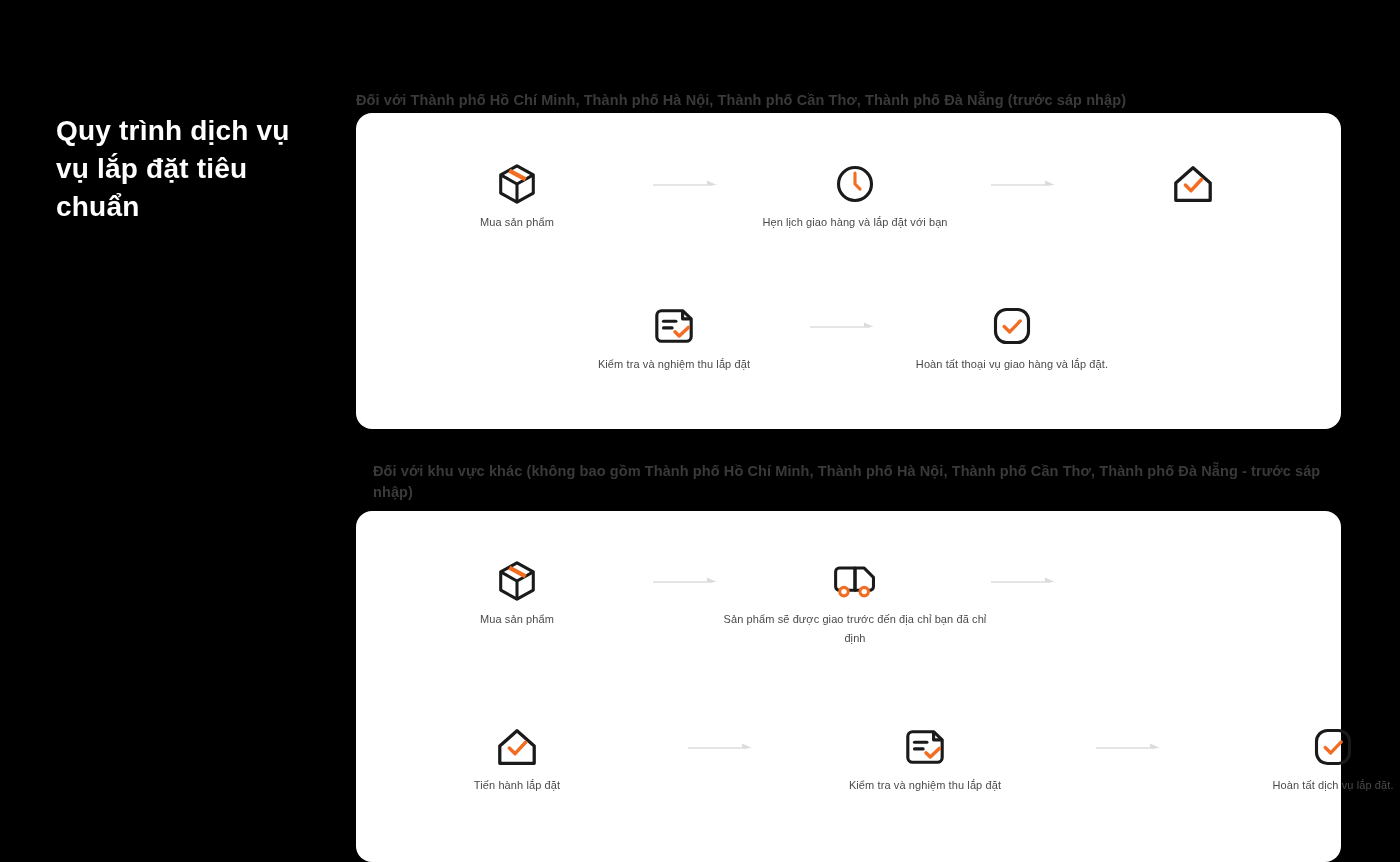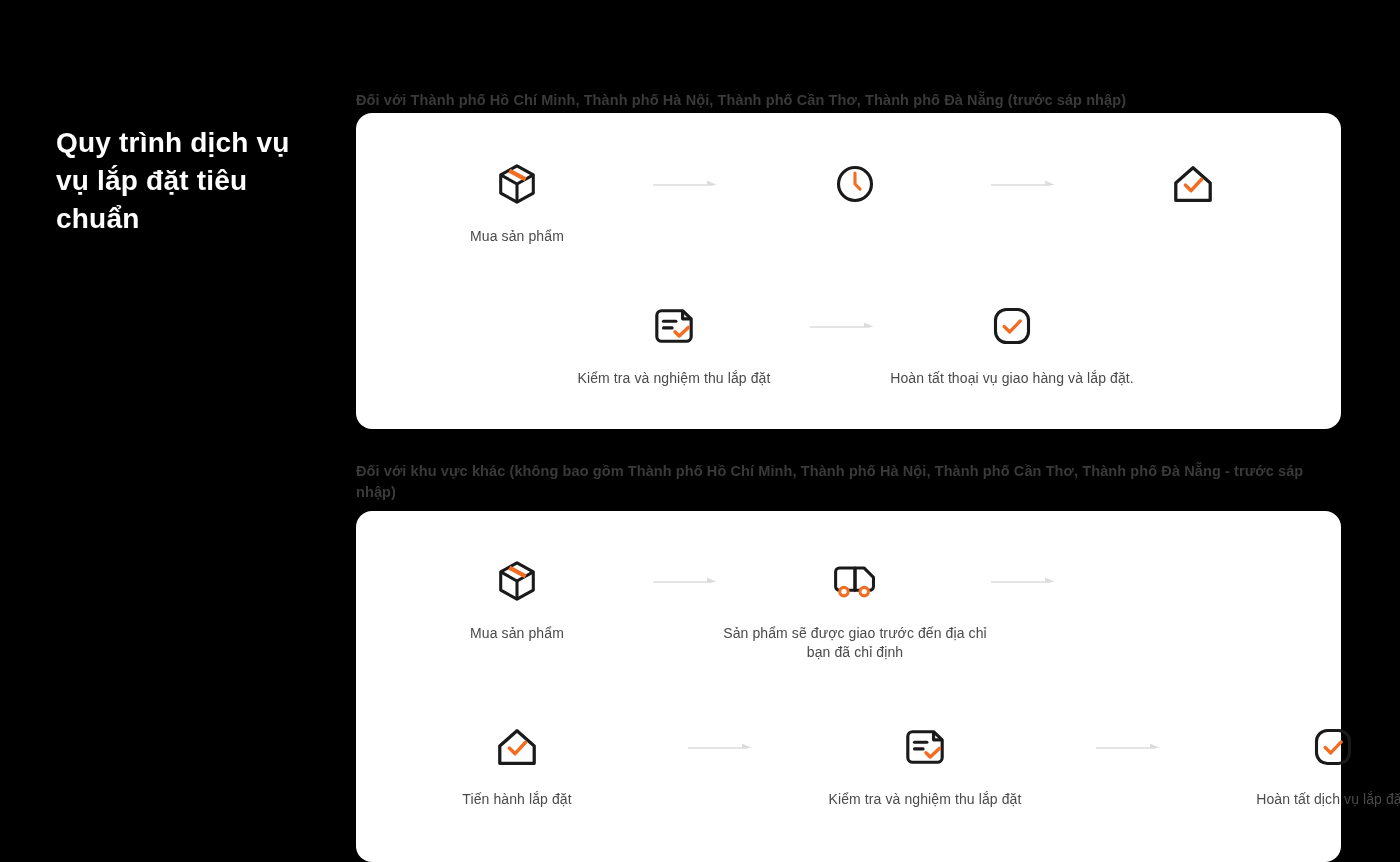--- a/index.html
+++ b/index.html
@@ -14,40 +14,40 @@
     position: relative;
     width: 1400px;
     height: 862px;
     background: #000000;
   }
 
   
   .page-title {
     position: absolute;
     left: 56px;
-    top: 124px;
+    top: 112px;
     width: 260px;
     color: #ffffff;
     font-size: 28px;
     line-height: 38px;
     font-weight: bold;
     letter-spacing: 0.2px;
   }
 
   
   .section-heading {
     position: absolute;
     color: #3a3a3a;
     font-size: 14.5px;
     line-height: 21px;
     font-weight: bold;
     letter-spacing: 0.1px;
   }
   #heading-1 { left: 356px; top: 90px; width: 960px; }
-  #heading-2 { left: 356px; top: 461px; width: 960px; }
+  #heading-2 { left: 373px; top: 461px; width: 960px; }
 
   
   .card {
     position: absolute;
     background: #ffffff;
     border-radius: 16px;
   }
   #card-1 { left: 356px; top: 113px; width: 985px; height: 316px; }
   #card-2 { left: 356px; top: 511px; width: 985px; height: 351px; }
 
@@ -66,22 +66,21 @@
     align-items: center;
     text-align: center;
   }
   .step-icon {
     height: 58px;
     display: flex;
     align-items: center;
     justify-content: center;
   }
   .step-label {
-    margin-top: 14px;
-    font-size: 14px;
+    font-size: 11px;
     line-height: 19px;
     color: #4a4a4a;
     font-family: "Liberation Sans", sans-serif;
     letter-spacing: 0.1px;
     width: 250px;
   }
   .step-label.wide { width: 270px; }
 
   
   .connector {
@@ -132,20 +131,21 @@
       </div>
 
       <div class="step-slot">
         <div class="step">
           <div class="step-icon">
             <svg width="44" height="44" viewBox="0 0 48 48" fill="none">
               <circle cx="24" cy="24" r="18" stroke="#1A1A1A" stroke-width="3.4"></circle>
               <path d="M24 12 L24 24 L29.5 29.5" stroke="#F26C21" stroke-width="3.4" stroke-linecap="round" stroke-linejoin="round"></path>
             </svg>
           </div>
+          <div class="step-label wide">Hẹn lịch giao hàng và lắp đặt với bạn</div>
         </div>
       </div>
 
       <div class="connector">
         <svg width="70" height="12" viewBox="0 0 70 12">
           <path d="M2 7 L62 7" stroke="#DCDCDC" stroke-width="1.6"></path>
           <path d="M56 2.5 L66 7 L56 7 Z" fill="#DCDCDC"></path>
         </svg>
       </div>
 

